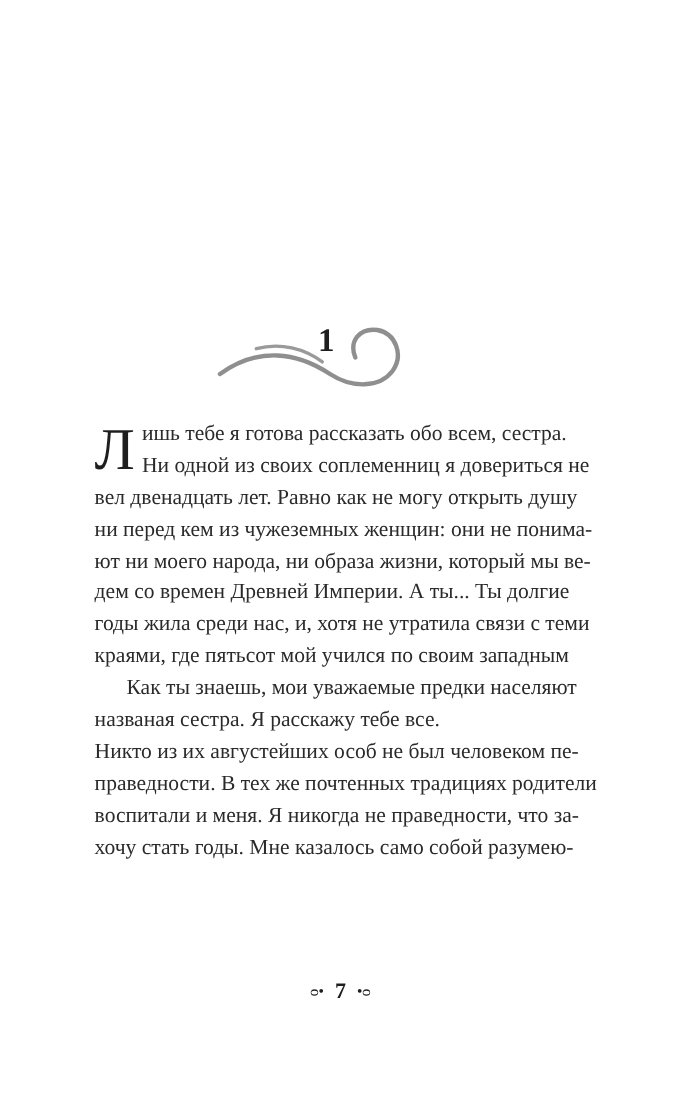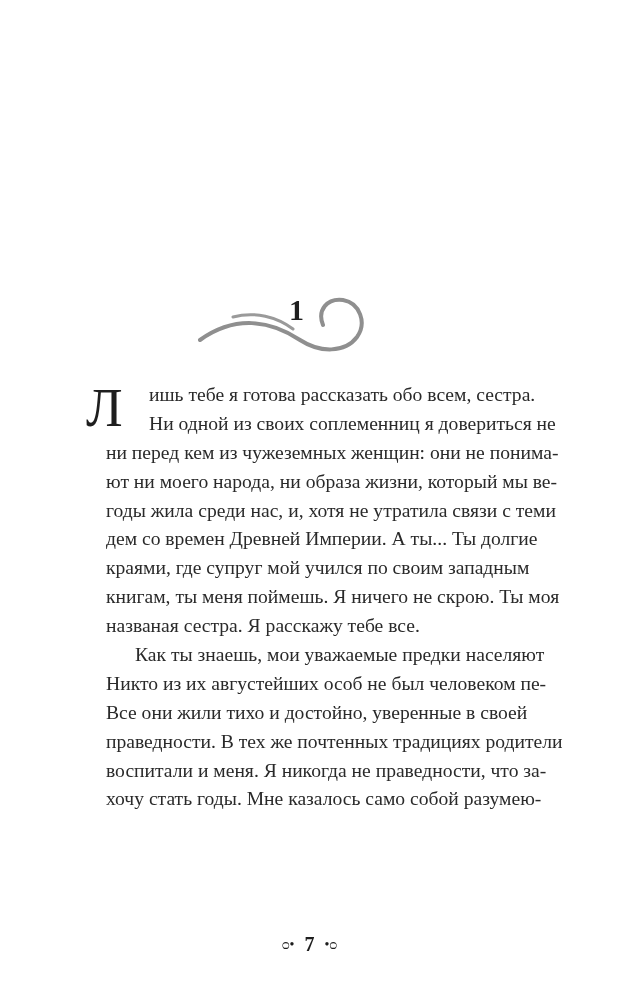--- a/index.html
+++ b/index.html
@@ -1,50 +1,49 @@
 <!DOCTYPE html>
 <html><head>
 <meta charset="utf-8">
 <style>
   html, body { margin:0; padding:0; background:#ffffff; }
   body { width:619px; height:1000px; position:relative; overflow:hidden; }
   .ornament { position:absolute; left:195px; top:285px; width:175px; height:75px; }
   .chapter-num { position:absolute; left:289px; top:293px; font-family:"Liberation Serif", serif; font-weight:bold; font-size:30px; color:#1e1e1e; }
   .text { position:absolute; left:86px; top:381px; width:423px; font-family:"Liberation Serif", serif; font-size:19.6px; line-height:28.9px; color:#2a2a2a; }
-  .line { display:block; white-space:nowrap; text-align:justify; text-align-last:justify; height:28.9px;margin-left:20px; }
+  .line { display:block; white-space:nowrap; text-align:justify; text-align-last:justify; height:28.9px; }
   .line.last { text-align-last:left; }
   .line.indent { padding-left:29px; }
   .line.dc { padding-left:43px; }
   .dropcap { position:absolute; left:0; top:7px; font-family:"Liberation Serif", serif; font-size:54px; line-height:40px; color:#1e1e1e; }
-  .folio { position:absolute; left:0; width:619px; top:890px; text-align:center; font-family:"Liberation Serif", serif; font-size:20px; font-weight:bold; color:#1e1e1e;margin-top:43px; }
+  .folio { position:absolute; left:0; width:619px; top:890px; text-align:center; font-family:"Liberation Serif", serif; font-size:20px; font-weight:bold; color:#1e1e1e; }
   .folio .orn { font-size:14px; font-weight:normal; vertical-align:2px; margin:0 10px; }
 </style>
 </head>
 <body>
 
 <svg class="ornament" viewBox="0 0 175 75">
   <path d="M5 55 C 40 30, 75 35, 105 55 C 125 68, 150 68, 162 52 C 172 38, 165 18, 148 15 C 132 13, 122 25, 128 40" fill="none" stroke="#8f8f8f" stroke-width="4" stroke-linecap="round"></path>
   <path d="M38 32 C 60 26, 82 32, 98 44" fill="none" stroke="#9a9a9a" stroke-width="3" stroke-linecap="round"></path>
 </svg>
 <div class="chapter-num">1</div>
 
 <div class="text">
   <span class="dropcap">Л</span>
   <span class="line dc">ишь тебе я готова рассказать обо всем, сестра.</span>
   <span class="line dc">Ни одной из своих соплеменниц я довериться не</span>
+  <span class="line">вел двенадцать лет. Равно как не могу открыть душу</span>
   <span class="line">ни перед кем из чужеземных женщин: они не понима-</span>
   <span class="line">ют ни моего народа, ни образа жизни, который мы ве-</span>
+  <span class="line">дем со времен Древней Империи. А ты... Ты долгие</span>
   <span class="line">годы жила среди нас, и, хотя не утратила связи с теми</span>
-  <span class="line">дем со времен Древней Империи. А ты... Ты долгие</span>
-  <span class="line">краями, где супруг мой учился по своим западным</span>
-  <span class="line">книгам, ты меня поймешь. Я ничего не скрою. Ты моя</span>
+  <span class="line">краями, где пятьсот мой учился по своим западным</span>
+  <span class="line indent">Как ты знаешь, мои уважаемые предки населяют</span>
   <span class="line last">названая сестра. Я расскажу тебе все.</span>
-  <span class="line indent">Как ты знаешь, мои уважаемые предки населяют</span>
   <span class="line">Никто из их августейших особ не был человеком пе-</span>
-  <span class="line">Все они жили тихо и достойно, уверенные в своей</span>
   <span class="line">праведности. В тех же почтенных традициях родители</span>
   <span class="line">воспитали и меня. Я никогда не праведности, что за-</span>
   <span class="line">хочу стать годы. Мне казалось само собой разумею-</span>
 </div>
 
 <div class="folio">
   <span class="orn">ᴑ•</span><span>7</span><span class="orn">•ᴑ</span>
 </div>
 
 </body></html>

